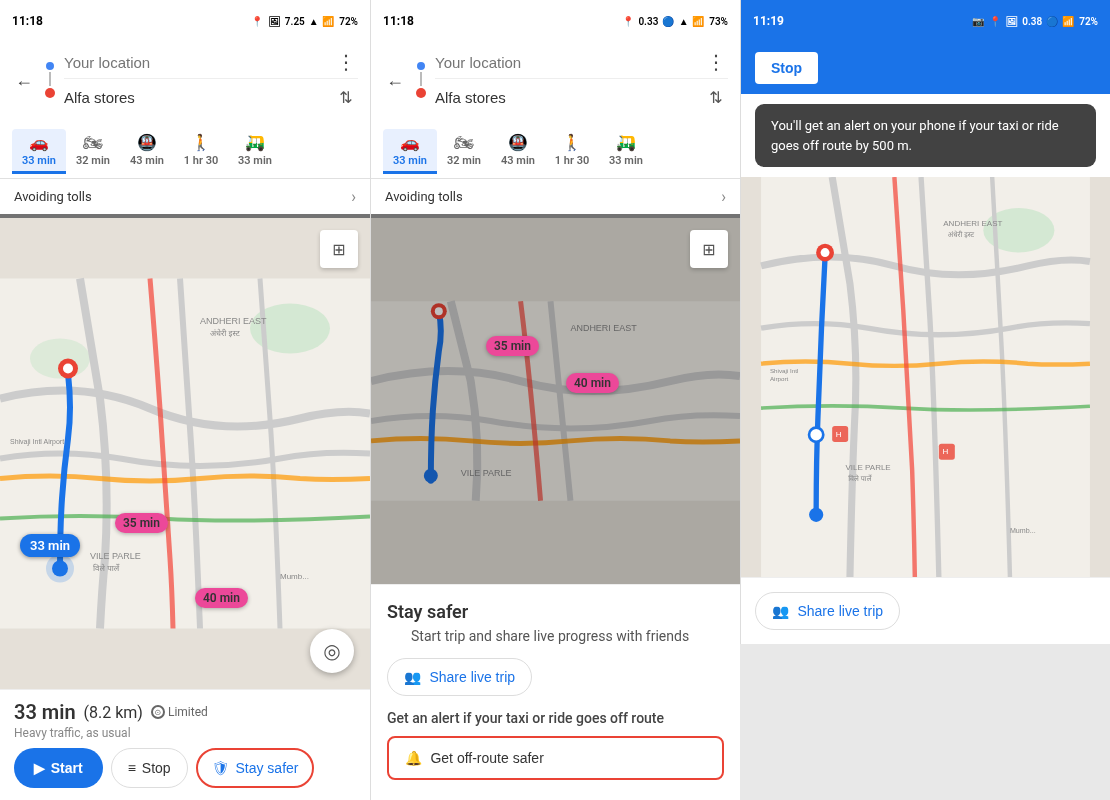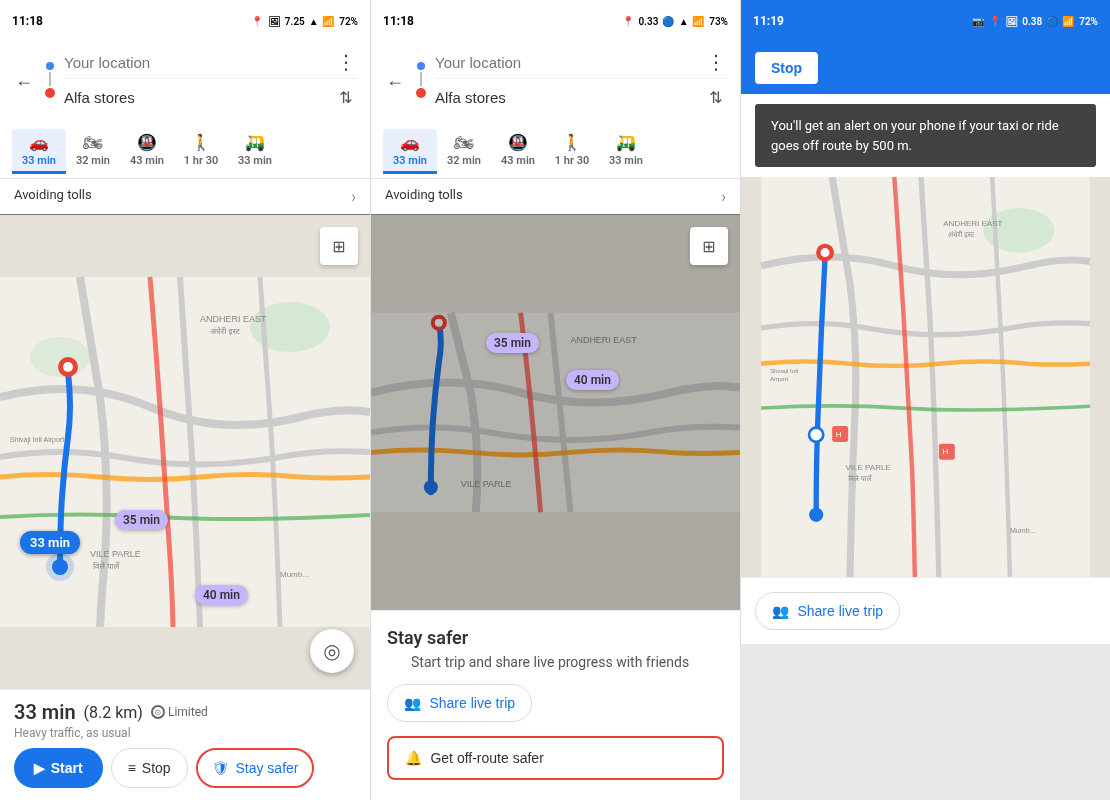--- a/index.html
+++ b/index.html
@@ -106,42 +106,42 @@
       color: #1a73e8;
       border-bottom: 3px solid #1a73e8;
       background: #e8f0fe;
       border-radius: 4px 4px 0 0;
     }
     .transport-tab .tab-icon { font-size: 16px; margin-bottom: 2px; }
     .transport-tab .tab-time { font-weight: 600; font-size: 11px; }
 
     .avoid-tolls-row {
       display: flex;
-      align-items: flex-start;
+      align-items: center;
       justify-content: space-between;
       padding: 8px 14px;
       font-size: 13px;
       color: #333;
       background: #fff;
-      border-bottom: 1px solid #737373;
+      border-bottom: 4px solid #737373;
     }
     .chevron-right { font-size: 16px; color: #888; }
 
     .map-area {
       flex: 1;
       background: #e5e0d8;
       position: relative;
       overflow: hidden;
     }
 
     
     .map-svg { position: absolute; top: 0; left: 0; width: 100%; height: 100%; }
     .map-bubble {
       position: absolute;
-      background: #c4b5fd;
+      background: #ec4899;
       border-radius: 12px;
       padding: 3px 8px;
       font-size: 12px;
       font-weight: 600;
       box-shadow: 0 1px 4px rgba(0,0,0,0.3);
       color: #333;
     }
     .map-bubble-blue {
       position: absolute;
       background: #1a73e8;
@@ -326,21 +326,21 @@
       padding: 8px 16px;
       font-size: 14px;
       font-weight: 600;
       cursor: pointer;
     }
     .alert-tooltip {
       background: rgba(50,50,50,0.92);
       color: #fff;
       font-size: 13px;
       padding: 12px 16px;
-      border-radius: 3px;
+      border-radius: 9px;
       margin: 10px 14px;
       line-height: 1.5;
     }
     .map-area-3 {
       flex: 1;
       background: #e5e0d8;
       position: relative;
       overflow: hidden;
     }
     .panel-3-bottom {
@@ -586,20 +586,21 @@
     <div class="layers-btn" style="z-index:2;">⊞</div>
   </div>
 
   <div class="stay-safer-sheet">
     <div class="stay-safer-title">Stay safer</div>
     <div class="stay-safer-desc">Start trip and share live progress with friends</div>
     <button class="share-live-btn">
       <span>👥</span>
       <span>Share live trip</span>
     </button>
+    <div class="stay-safer-divider">Get an alert if your taxi or ride goes off route</div>
     <button class="off-route-btn">
       <span>🔔</span>
       <span>Get off-route safer</span>
     </button>
   </div>
 </div>
 
 <div class="panel panel-3">
 
   <div class="status-bar" style="background:#1a73e8;color:#fff;">

